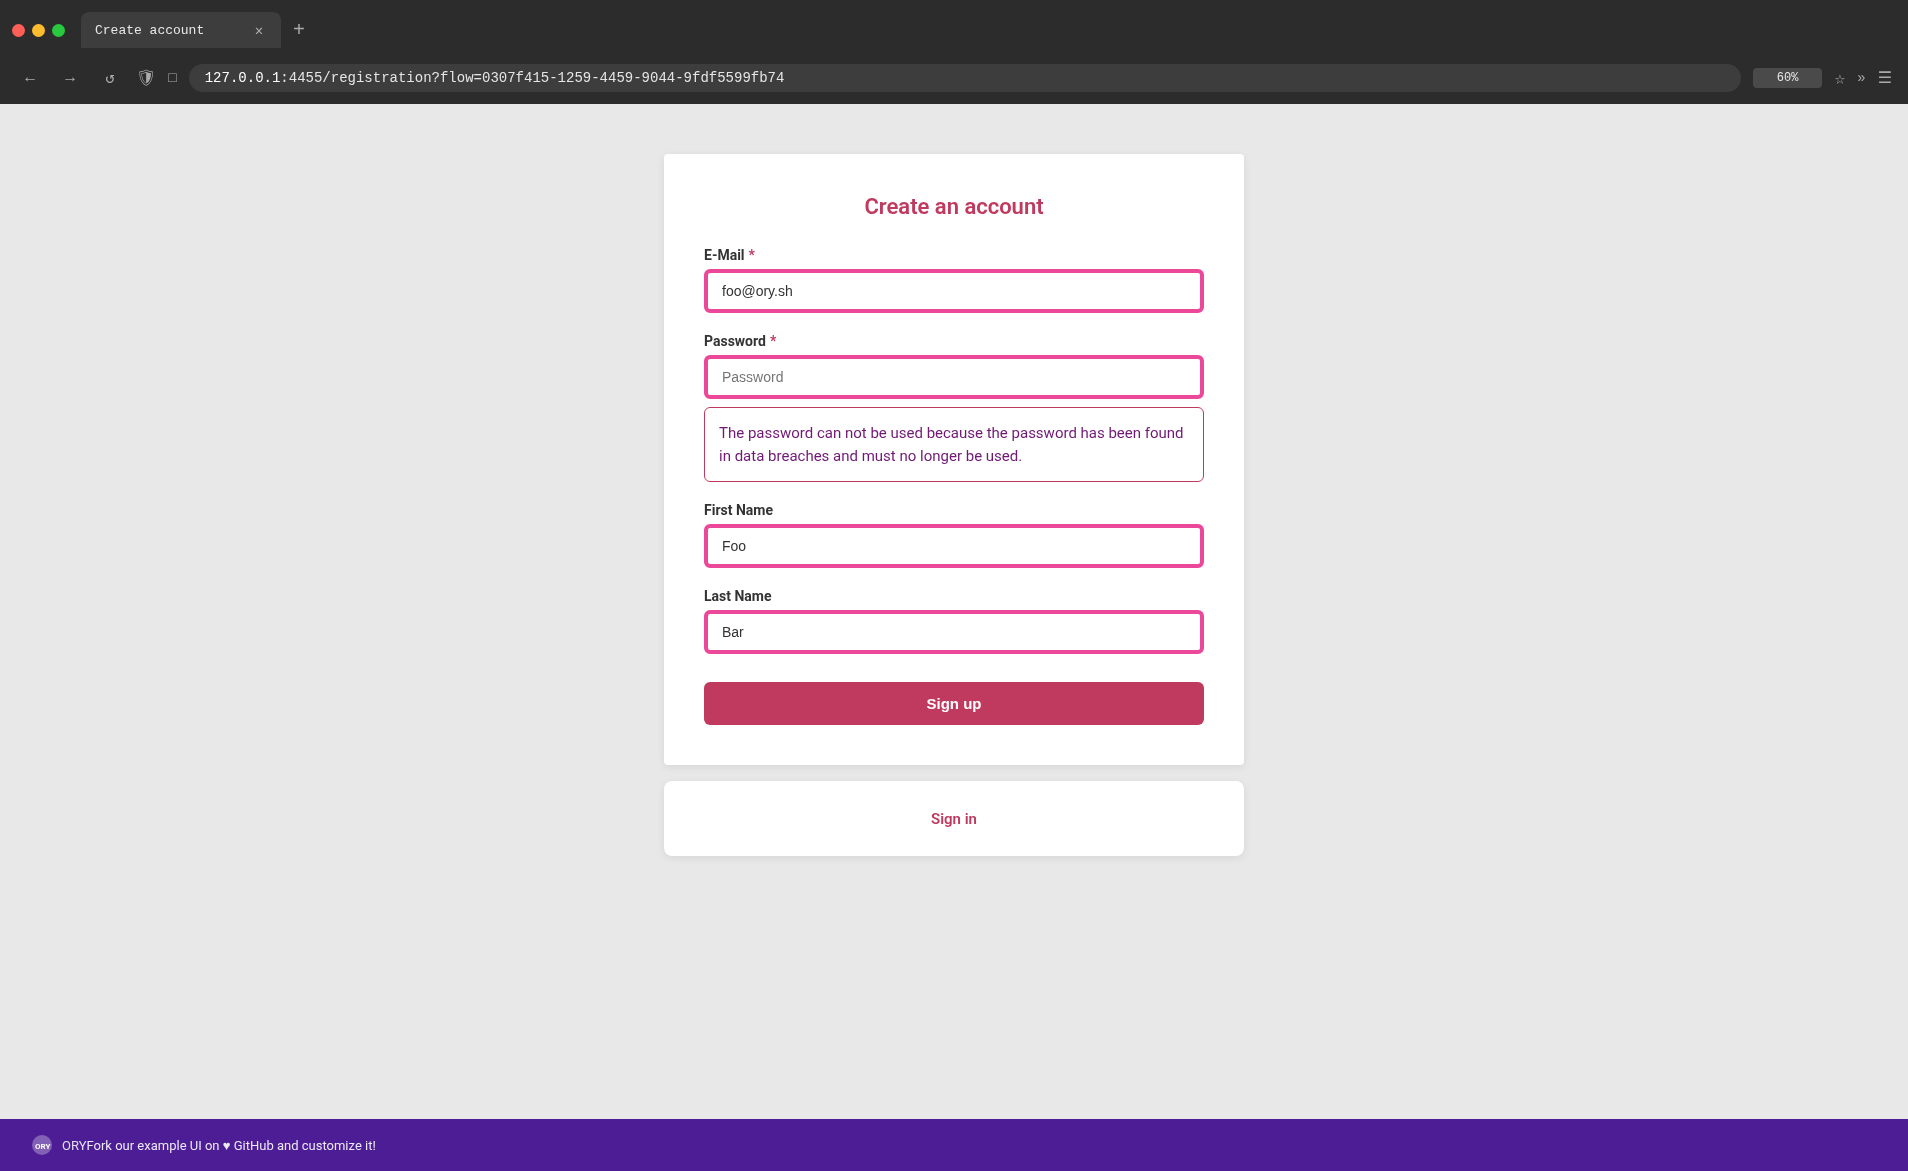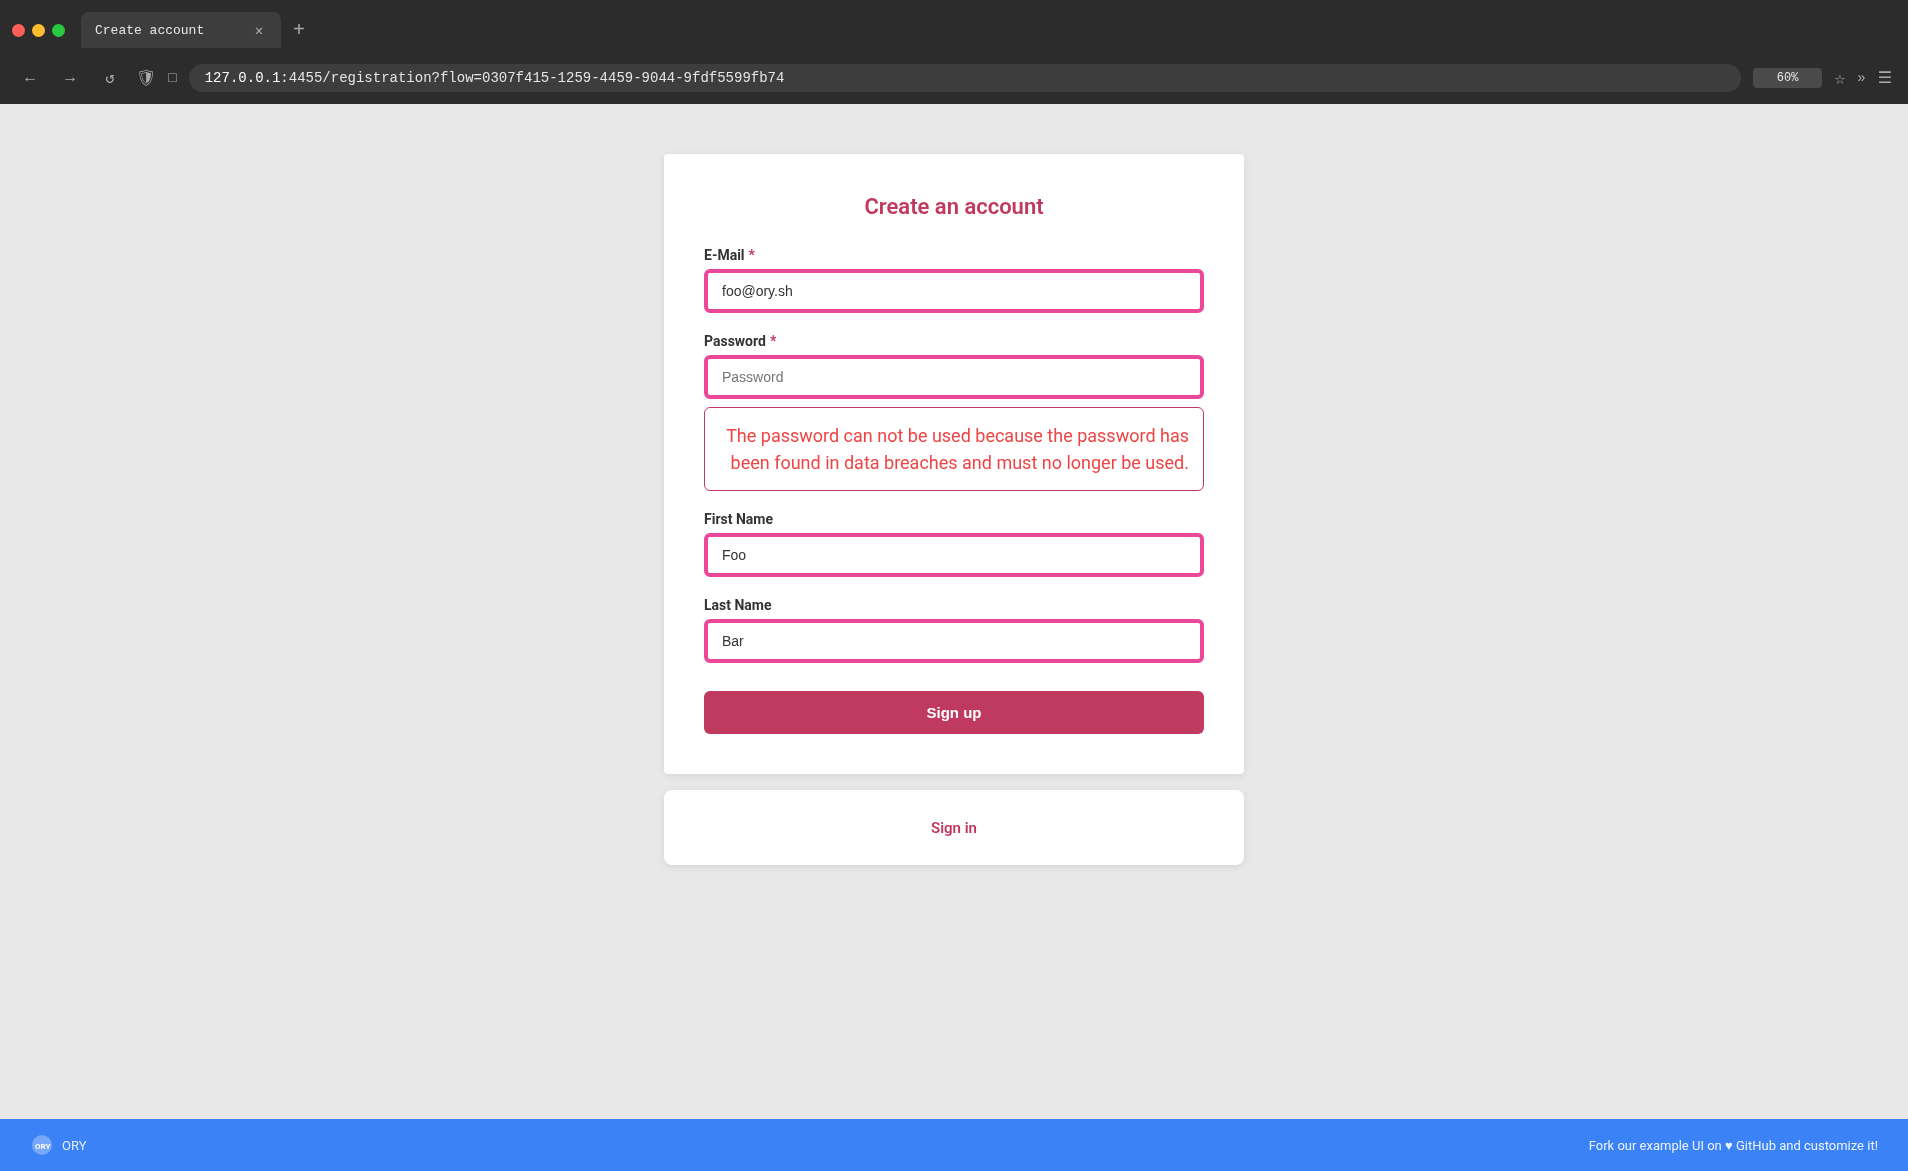--- a/index.html
+++ b/index.html
@@ -225,24 +225,23 @@
 
     .error-box {
       border: 1px solid #c0395f;
       border-radius: 6px;
       padding: 14px;
       margin-top: 8px;
       background: #fff;
     }
 
     .error-text {
-      color: #ef4444;
-      font-size: 18px;
+      color: #701a75;
+      font-size: 15px;
       line-height: 1.5;
-      text-align: right;
     }
 
     .signup-btn {
       width: 100%;
       background: #c0395f;
       color: #fff;
       border: none;
       border-radius: 6px;
       padding: 13px;
       font-size: 15px;
@@ -265,25 +264,24 @@
     .signin-link {
       color: #c0395f;
       font-size: 15px;
       font-weight: 600;
       cursor: pointer;
       text-decoration: none;
     }
 
     
     .footer {
-      background: #3b82f6;
+      background: #4c1d95;
       height: 52px;
       display: flex;
       align-items: center;
-      justify-content: space-between;
       padding: 0 30px;
       width: 100%;
       position: fixed;
       bottom: 0;
     }
 
     .footer-logo {
       display: flex;
       align-items: center;
       gap: 8px;

